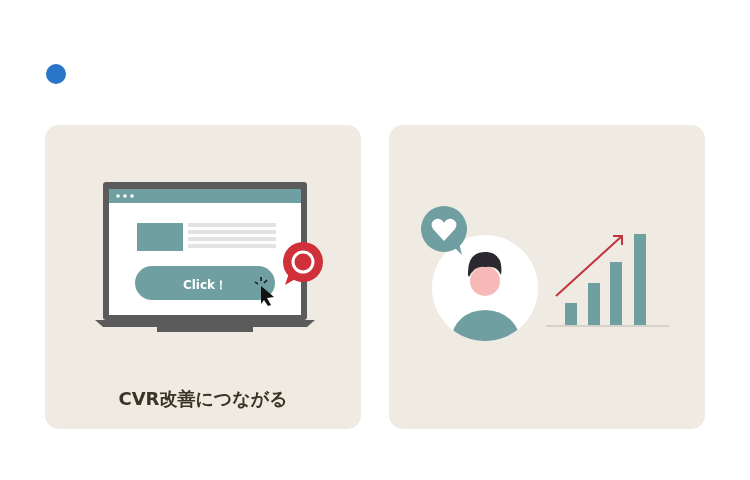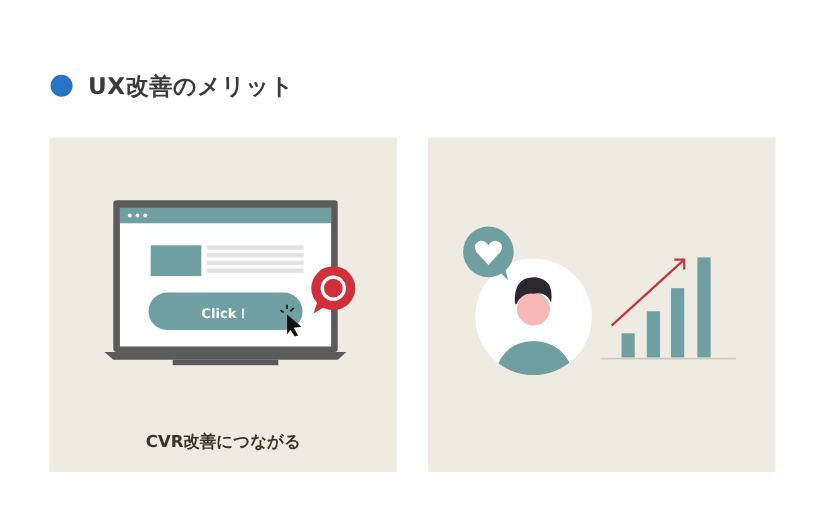--- a/index.html
+++ b/index.html
@@ -1,31 +1,30 @@
 <!DOCTYPE html>
 <html><head>
 <meta charset="utf-8">
 <style>
   html, body { margin:0; padding:0; }
   body { width:750px; height:480px; background:#ffffff; position:relative; overflow:hidden; font-family:"DejaVu Sans","Liberation Sans",sans-serif; }
   .heading { position:absolute; left:46px; top:64px; display:flex; align-items:center; }
   .dot { width:20px; height:20px; border-radius:50%; background:#2874c7; margin-right:14px; }
   .heading-text { font-size:21px; font-weight:bold; color:#3a3a3a; letter-spacing:0.5px; }
-  .card { position:absolute; top:125px; width:316px; height:304px; background:#efebe2; border-radius:0; }
+  .card { position:absolute; top:125px; width:316px; height:304px; background:#efebe2; border-radius:14px; }
   .card.left { left:45px; }
   .card.right { left:389px; }
-  .card-caption { position:absolute; left:0; right:0; bottom:18px; text-align:center; font-size:15px; font-weight:bold; color:#3b3324; }
+  .card-caption { position:absolute; left:0; right:0; bottom:18px; text-align:center; font-size:18px; font-weight:bold; color:#3b3324; }
   svg { position:absolute; }
 </style>
 </head>
 <body>
 
 <div class="heading">
   <span class="dot"></span>
-  <span class="heading-text">UX改善のメリット</span>
 </div>
 
 <div class="card left">
   <svg width="316" height="304" viewBox="0 0 316 304" style="left:0;top:0;">
 
     <rect x="58" y="57" width="204" height="138" rx="3" fill="#5b5b5b"></rect>
     <rect x="64" y="64" width="192" height="126" fill="#ffffff"></rect>
     <rect x="64" y="64" width="192" height="14" fill="#6f9fa1"></rect>
     <circle cx="73" cy="71" r="1.8" fill="#fff"></circle>
     <circle cx="80" cy="71" r="1.8" fill="#fff"></circle>

